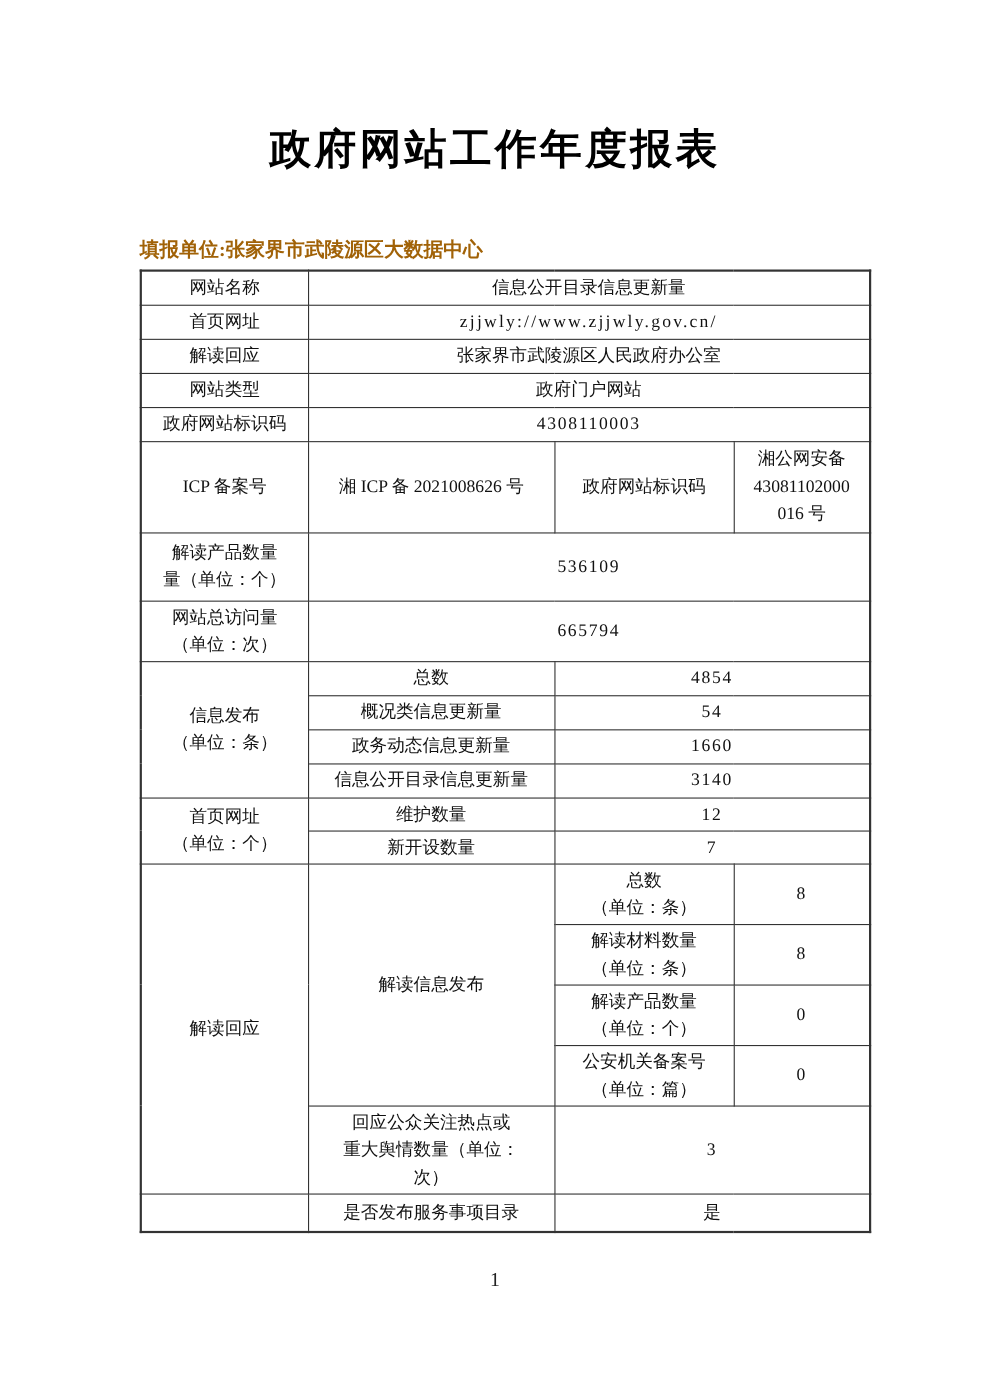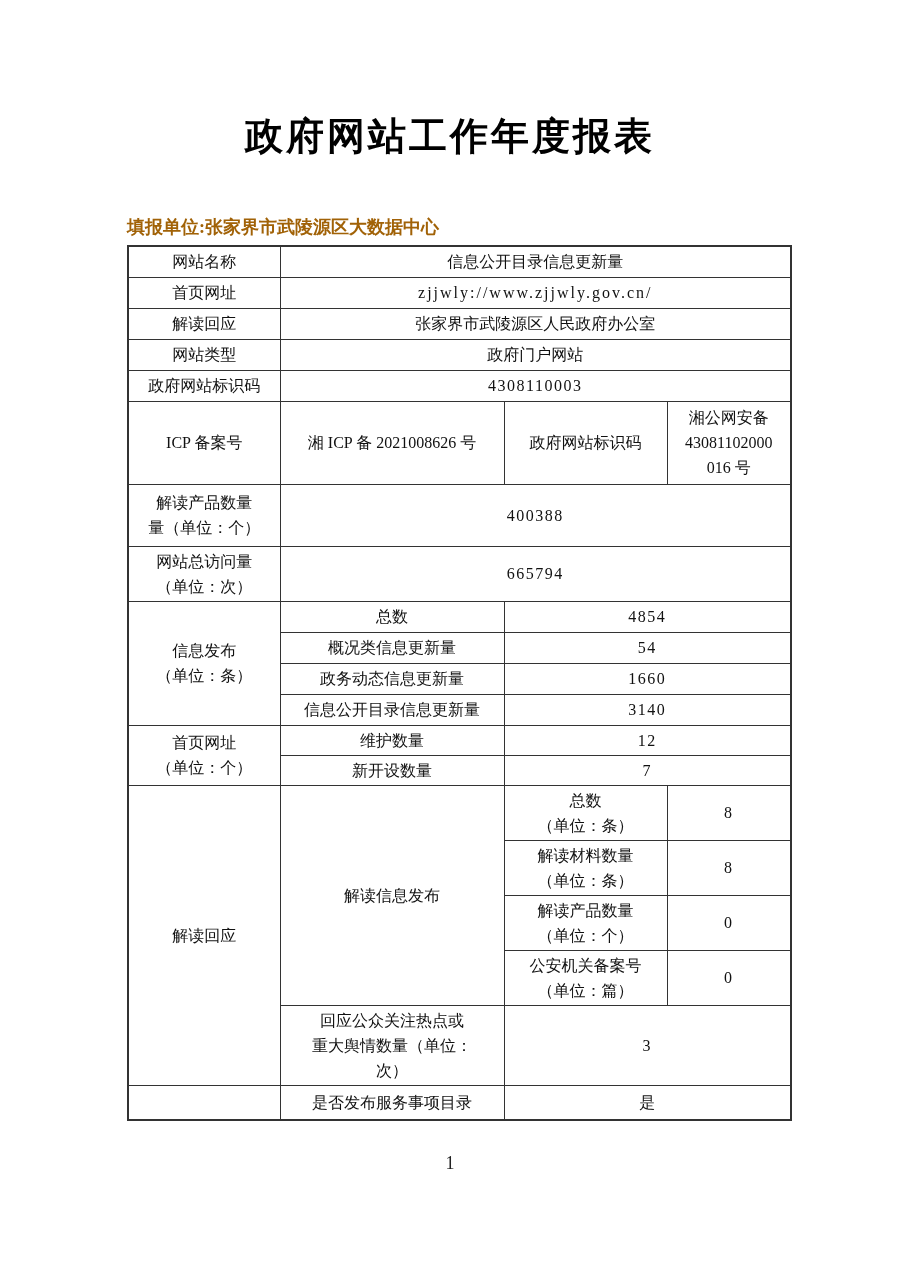--- a/index.html
+++ b/index.html
@@ -109,21 +109,21 @@
         <td>ICP 备案号</td>
         <td>湘 ICP 备 2021008626 号</td>
         <td>政府网站标识码</td>
         <td>湘公网安备
 43081102000
 016 号</td>
       </tr>
       <tr style="height:62px">
         <td>解读产品数量
 量（单位：个）</td>
-        <td colspan="3" class="num">400388</td>
+        <td colspan="3" class="num">536109</td>
       </tr>
       <tr style="height:53px">
         <td>网站总访问量
 （单位：次）</td>
         <td colspan="3" class="num">665794</td>
       </tr>
       <tr style="height:31px">
         <td rowspan="4">信息发布
 （单位：条）</td>
         <td>总数</td>

